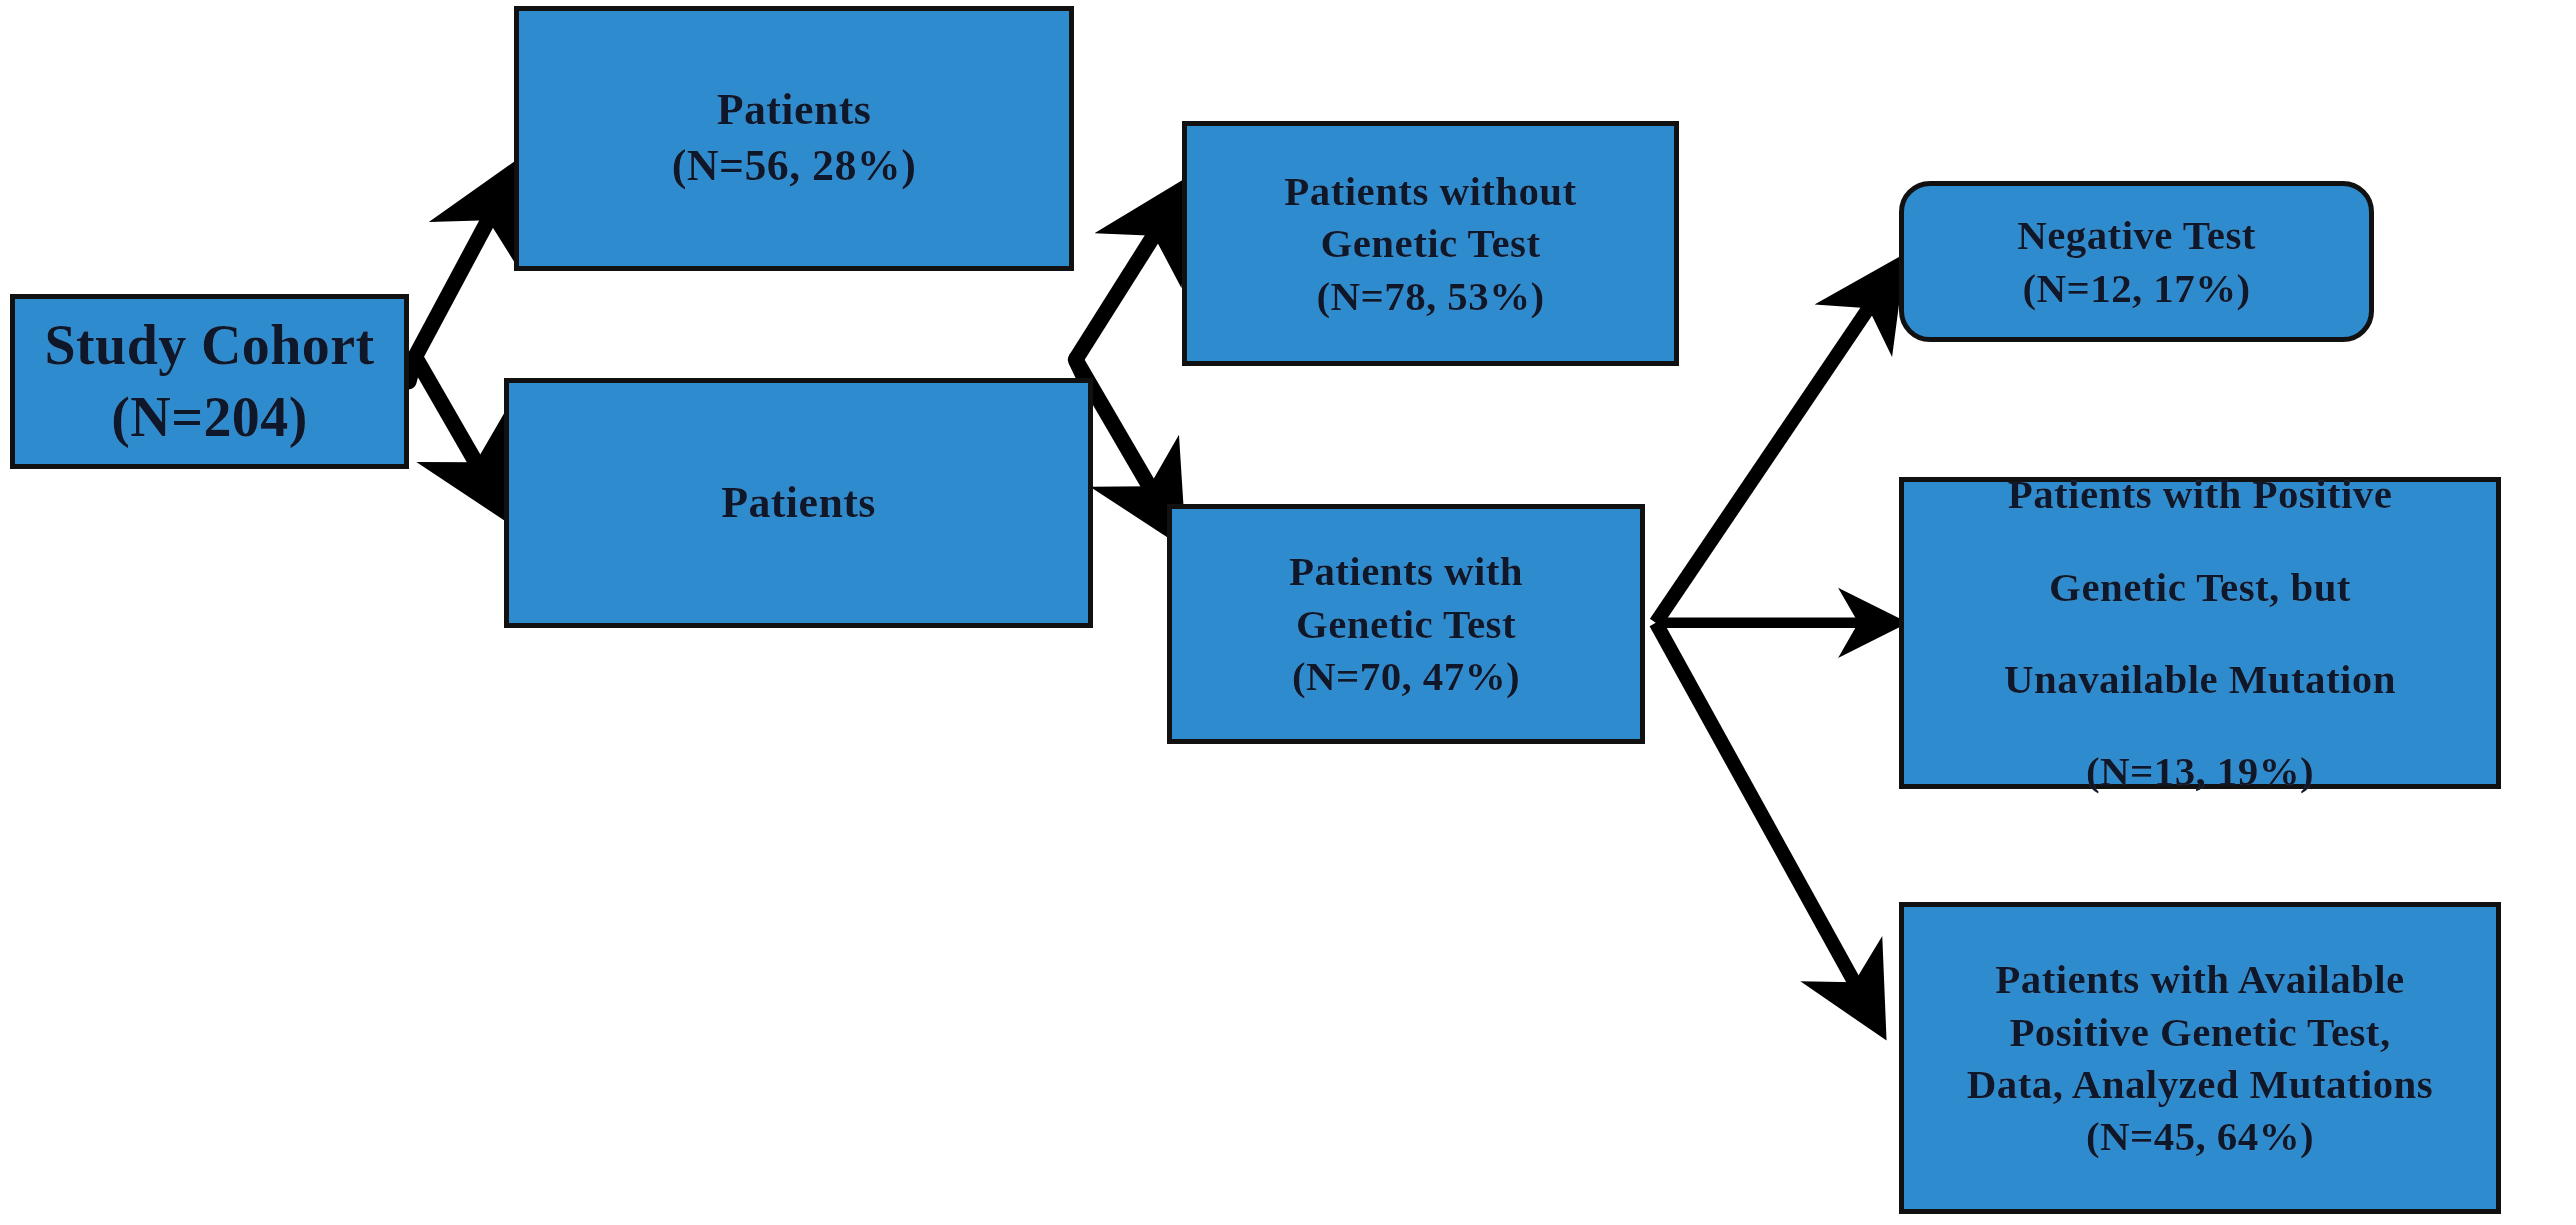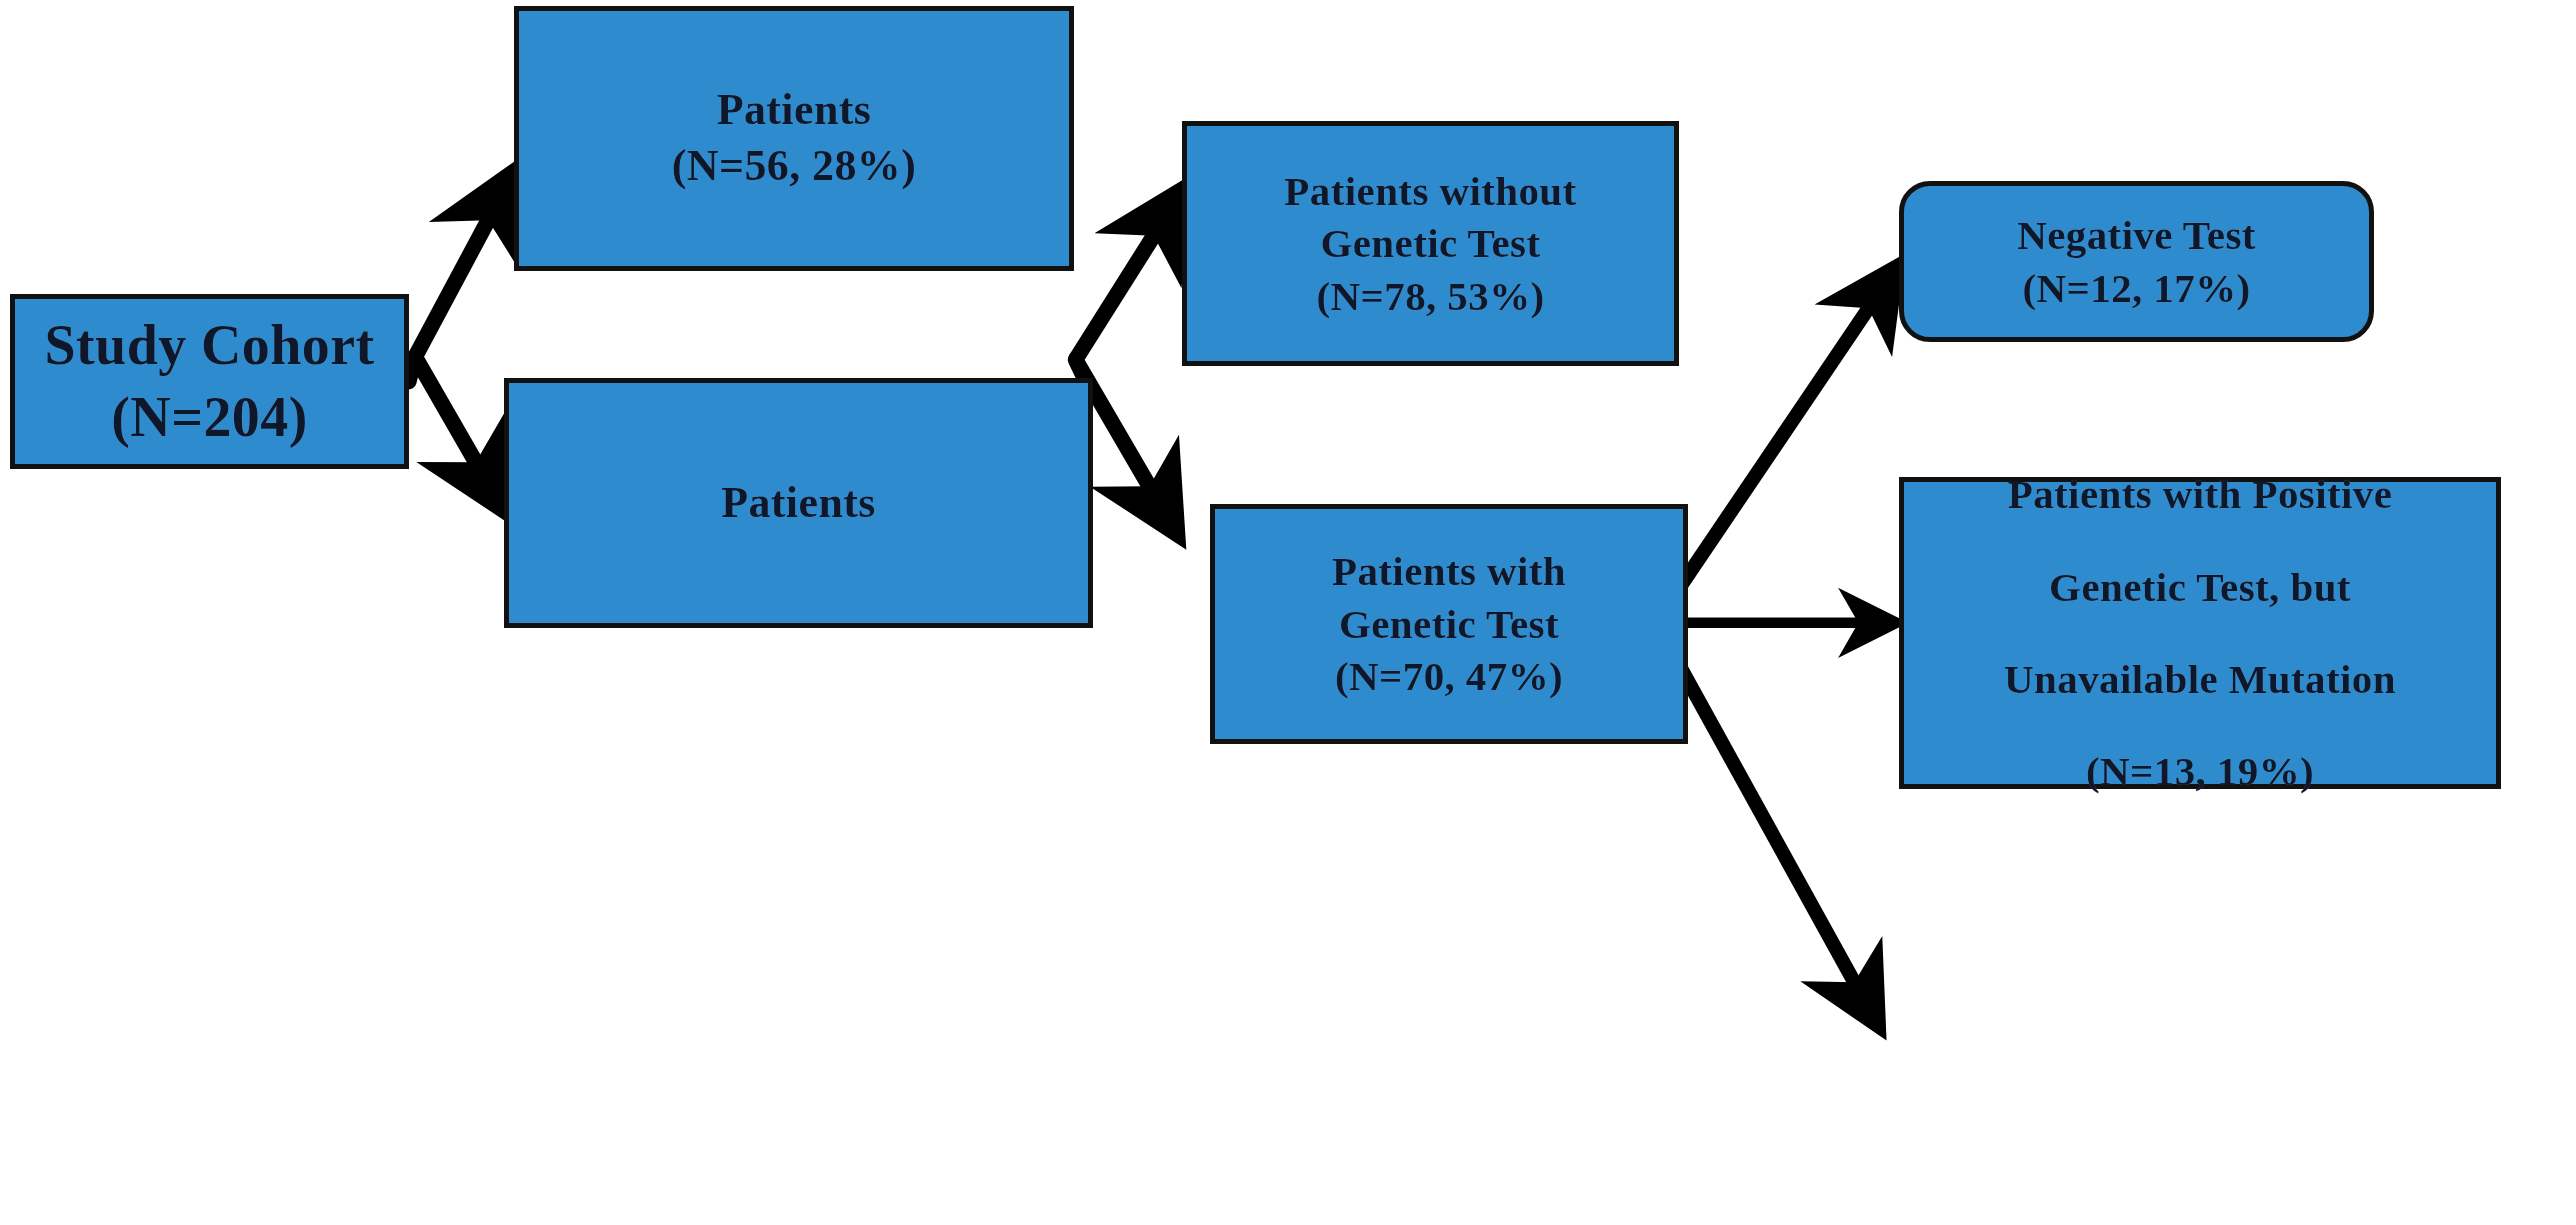--- a/index.html
+++ b/index.html
@@ -42,21 +42,21 @@
   .node .line {
     display: block;
     white-space: nowrap;
   }
 
   
   #node-study-cohort      { left: 10px;   top: 294px;  width: 399px;  height: 175px;  font-size: 56px; }
   #node-one-nih           { left: 514px;  top: 5.7px;    width: 560px;  height: 265px;  font-size: 44px; }
   #node-two-nih           { left: 504px;  top: 378px;  width: 589px;  height: 250px;  font-size: 44px; }
   #node-without-test      { left: 1182px; top: 121px;  width: 497px;  height: 245px;  font-size: 41px; }
-  #node-with-test         { left: 1210px; top: 504px;  width: 478px;  height: 240px;  font-size: 41px; }
+  #node-with-test         { left: 1167px; top: 504px;  width: 478px;  height: 240px;  font-size: 41px; }
   #node-negative          { left: 1899px; top: 181px;  width: 475px;  height: 161px;  font-size: 41px; border-radius: 31px; }
   #node-positive-unavail  { left: 1899px; top: 477px;  width: 602px;  height: 312px;  font-size: 41px; gap: 40px; }
   #node-positive-avail    { left: 1899px; top: 902px; width: 602px;  height: 312px;  font-size: 41px; }
 </style>
 </head>
 <body>
 
 <div id="canvas">
 
   <svg id="arrow-layer" viewBox="0 0 3631 1727" xmlns="http://www.w3.org/2000/svg">
@@ -124,15 +124,21 @@
     <span class="line">(N=12, 17%)</span>
   </div>
 
   <div class="node" id="node-positive-unavail">
     <span class="line">Patients with Positive</span>
     <span class="line">Genetic Test, but</span>
     <span class="line">Unavailable Mutation</span>
     <span class="line">(N=13, 19%)</span>
   </div>
 
+  <div class="node" id="node-positive-avail">
+    <span class="line">Patients with Available</span>
+    <span class="line">Positive Genetic Test,</span>
+    <span class="line">Data, Analyzed Mutations</span>
+    <span class="line">(N=45, 64%)</span>
+  </div>
 
 </div>
 
 
 </body></html>

